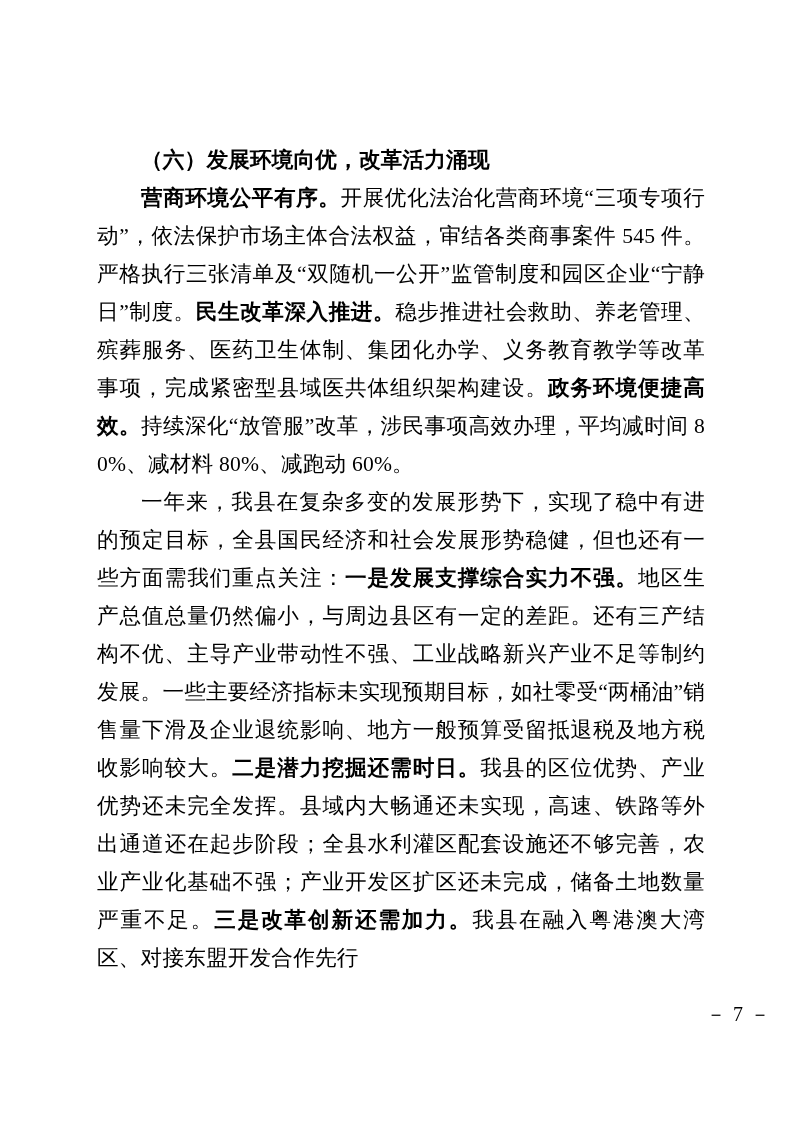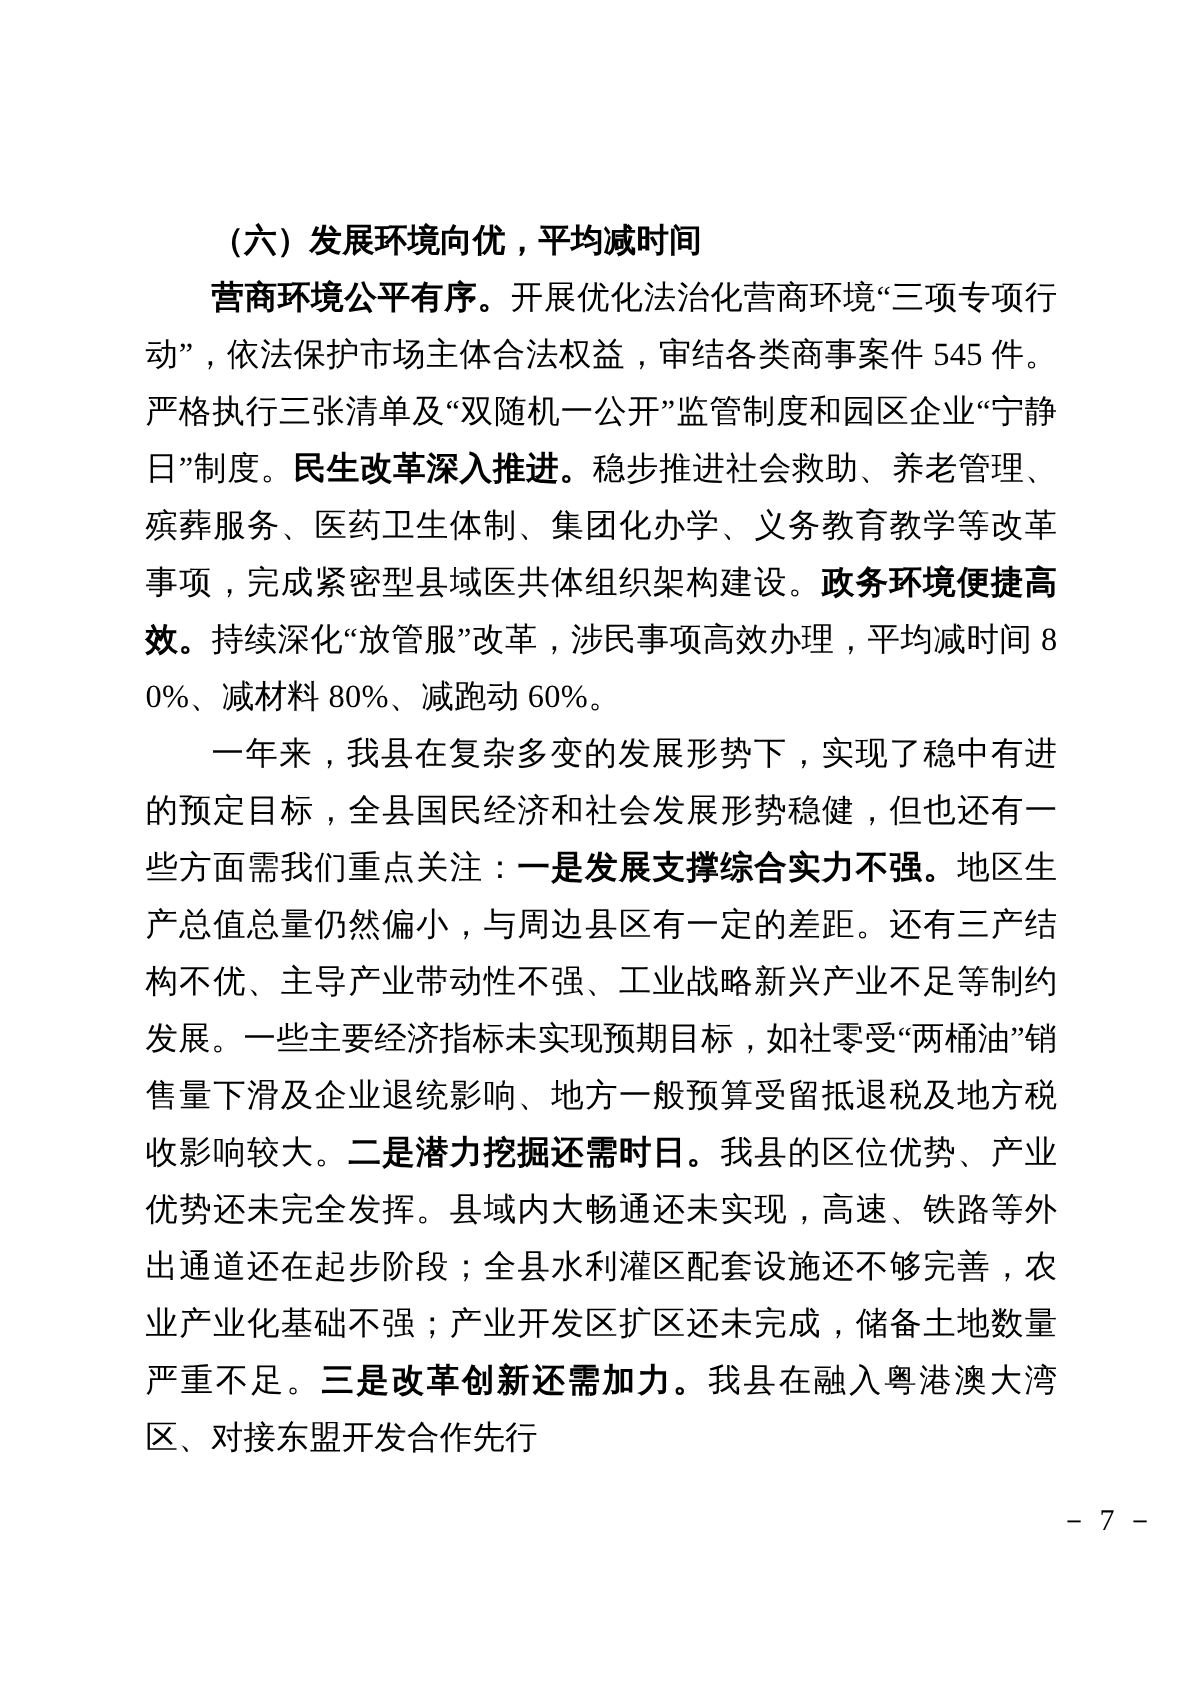--- a/index.html
+++ b/index.html
@@ -52,18 +52,18 @@
     line-height: 24px;
     letter-spacing: 1px;
     font-weight: 400;
   }
 </style>
 </head>
 <body>
 
 <div class="doc-page">
   <div class="text-block" id="text-block">
-      <p class="indent"><span class="run-bold">（六）发展环境向优，平均减时间</span></p>
+      <p class="indent"><span class="run-bold">（六）发展环境向优，改革活力涌现</span></p>
       <p class="indent"><span class="run-bold">营商环境公平有序。</span><span class="run-normal">开展优化法治化营商环境“三项专项行动”，依法保护市场主体合法权益，审结各类商事案件 545 件。严格执行三张清单及“双随机一公开”监管制度和园区企业“宁静日”制度。</span><span class="run-bold">民生改革深入推进。</span><span class="run-normal">稳步推进社会救助、养老管理、殡葬服务、医药卫生体制、集团化办学、义务教育教学等改革事项，完成紧密型县域医共体组织架构建设。</span><span class="run-bold">政务环境便捷高效。</span><span class="run-normal">持续深化“放管服”改革，涉民事项高效办理，平均减时间 80%、减材料 80%、减跑动 60%。</span></p>
       <p class="indent"><span class="run-normal">一年来，我县在复杂多变的发展形势下，实现了稳中有进的预定目标，全县国民经济和社会发展形势稳健，但也还有一些方面需我们重点关注：</span><span class="run-bold">一是发展支撑综合实力不强。</span><span class="run-normal">地区生产总值总量仍然偏小，与周边县区有一定的差距。还有三产结构不优、主导产业带动性不强、工业战略新兴产业不足等制约发展。一些主要经济指标未实现预期目标，如社零受“两桶油”销售量下滑及企业退统影响、地方一般预算受留抵退税及地方税收影响较大。</span><span class="run-bold">二是潜力挖掘还需时日。</span><span class="run-normal">我县的区位优势、产业优势还未完全发挥。县域内大畅通还未实现，高速、铁路等外出通道还在起步阶段；全县水利灌区配套设施还不够完善，农业产业化基础不强；产业开发区扩区还未完成，储备土地数量严重不足。</span><span class="run-bold">三是改革创新还需加力。</span><span class="run-normal">我县在融入粤港澳大湾区、对接东盟开发合作先行</span></p>
     </div>
   <div class="page-number">－ 7 －</div>
 </div>
 
 </body></html>

